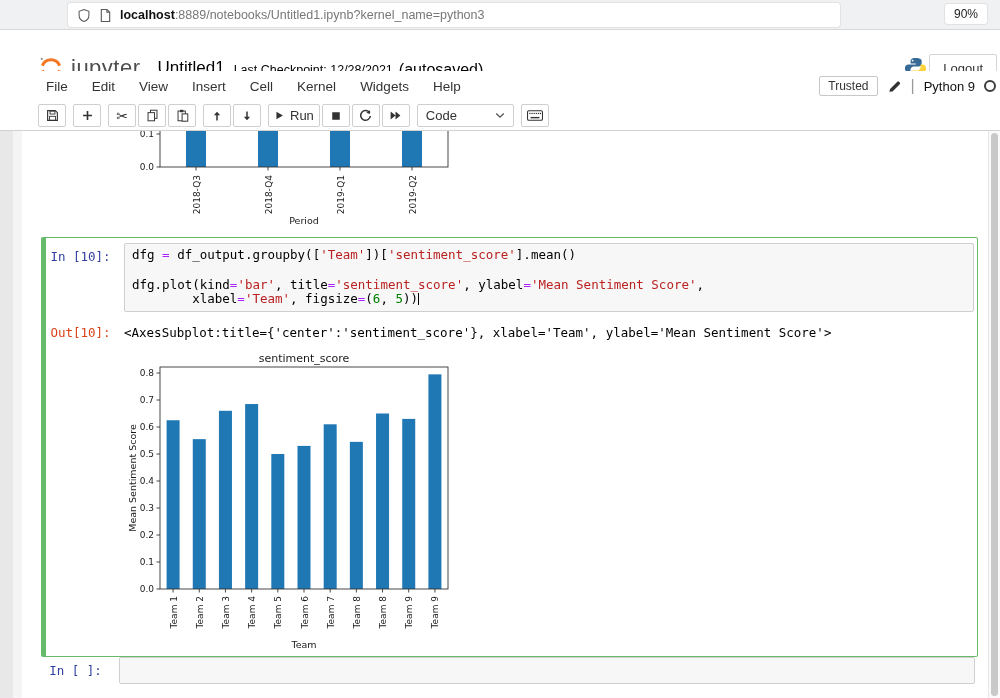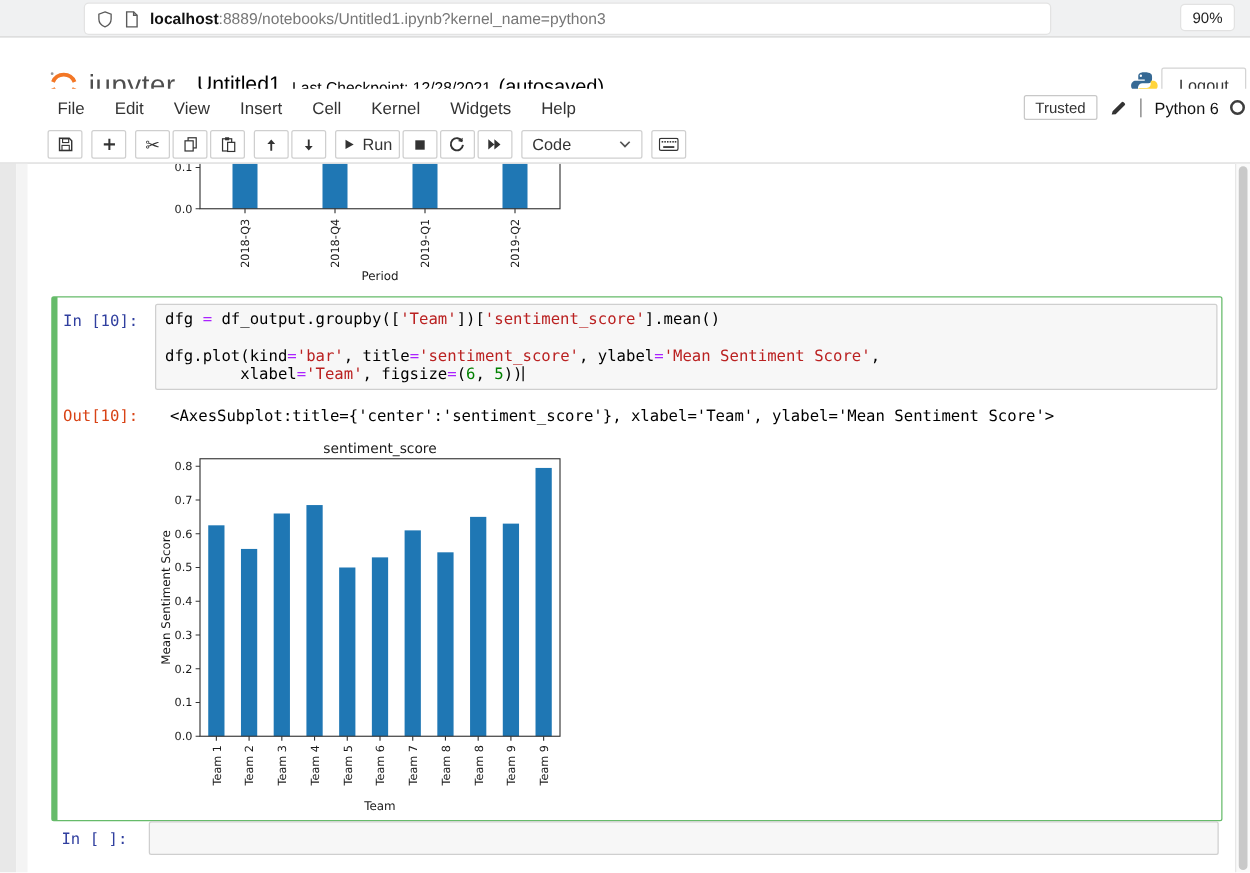--- a/index.html
+++ b/index.html
@@ -68,21 +68,21 @@
   .prompt.in{color:#303f9f;}
   .prompt.out{color:#d84315;}
   .code-box{flex:1;background:#f7f7f7;border:1px solid #cfcfcf;border-radius:2px;
     padding:4px 7px;font-family:"DejaVu Sans Mono",monospace;font-size:12.5px;
     line-height:14.8px;color:#000;cursor:text;}
   .cm-line{white-space:pre;min-height:14.8px;}
   .cm-op{color:#aa22ff;}
   .cm-str{color:#ba2121;}
   .cm-num{color:#008000;}
   .cursor{display:inline-block;width:1px;height:12px;background:#000;vertical-align:-2px;}
-  .out-row{margin-top:7px;gap:12px;}
+  .out-row{margin-top:7px;}
   .out-text{font-family:"DejaVu Sans Mono",monospace;font-size:12.5px;color:#000;
     padding-top:6px;white-space:pre;}
   .chart-wrap{margin-left:79px;margin-top:10px;width:340px;height:302px;}
 
   .cell-empty{position:absolute;left:41px;top:526px;width:937px;display:flex;}
   .empty-input{flex:1;height:27px;background:#f7f7f7;border:1px solid #cfcfcf;border-radius:2px;margin-right:3px;}
 </style>
 </head>
 <body>
 
@@ -141,21 +141,21 @@
   <span class="menu-item">Widgets</span>
   <span class="menu-item">Help</span>
   <div class="menu-right">
     <span class="trusted-btn">Trusted</span>
     <span style="display:flex;">
       <svg width="15" height="15" viewBox="0 0 16 16">
           <path d="M2.5 13.5 L3.3 10.6 L11 2.9 a1.2 1.2 0 0 1 1.7 0 l0.9 0.9 a1.2 1.2 0 0 1 0 1.7 L5.9 13.2 Z" fill="#333"></path>
         </svg>
     </span>
     <span class="divider">|</span>
-    <span class="kernel-name">Python 6</span>
+    <span class="kernel-name">Python 9</span>
     <span class="kernel-circle"></span>
   </div>
 </div>
 
 <div class="toolbar">
   <div class="tb-group">
     <button class="tb-btn" title="">
       <svg width="13" height="13" viewBox="0 0 16 16">
           <path d="M2 2 H11.5 L14 4.5 V14 H2 Z" fill="none" stroke="#333" stroke-width="1.4"></path>
           <rect x="5" y="2.6" width="6" height="3.6" fill="none" stroke="#333" stroke-width="1.1"></rect>

